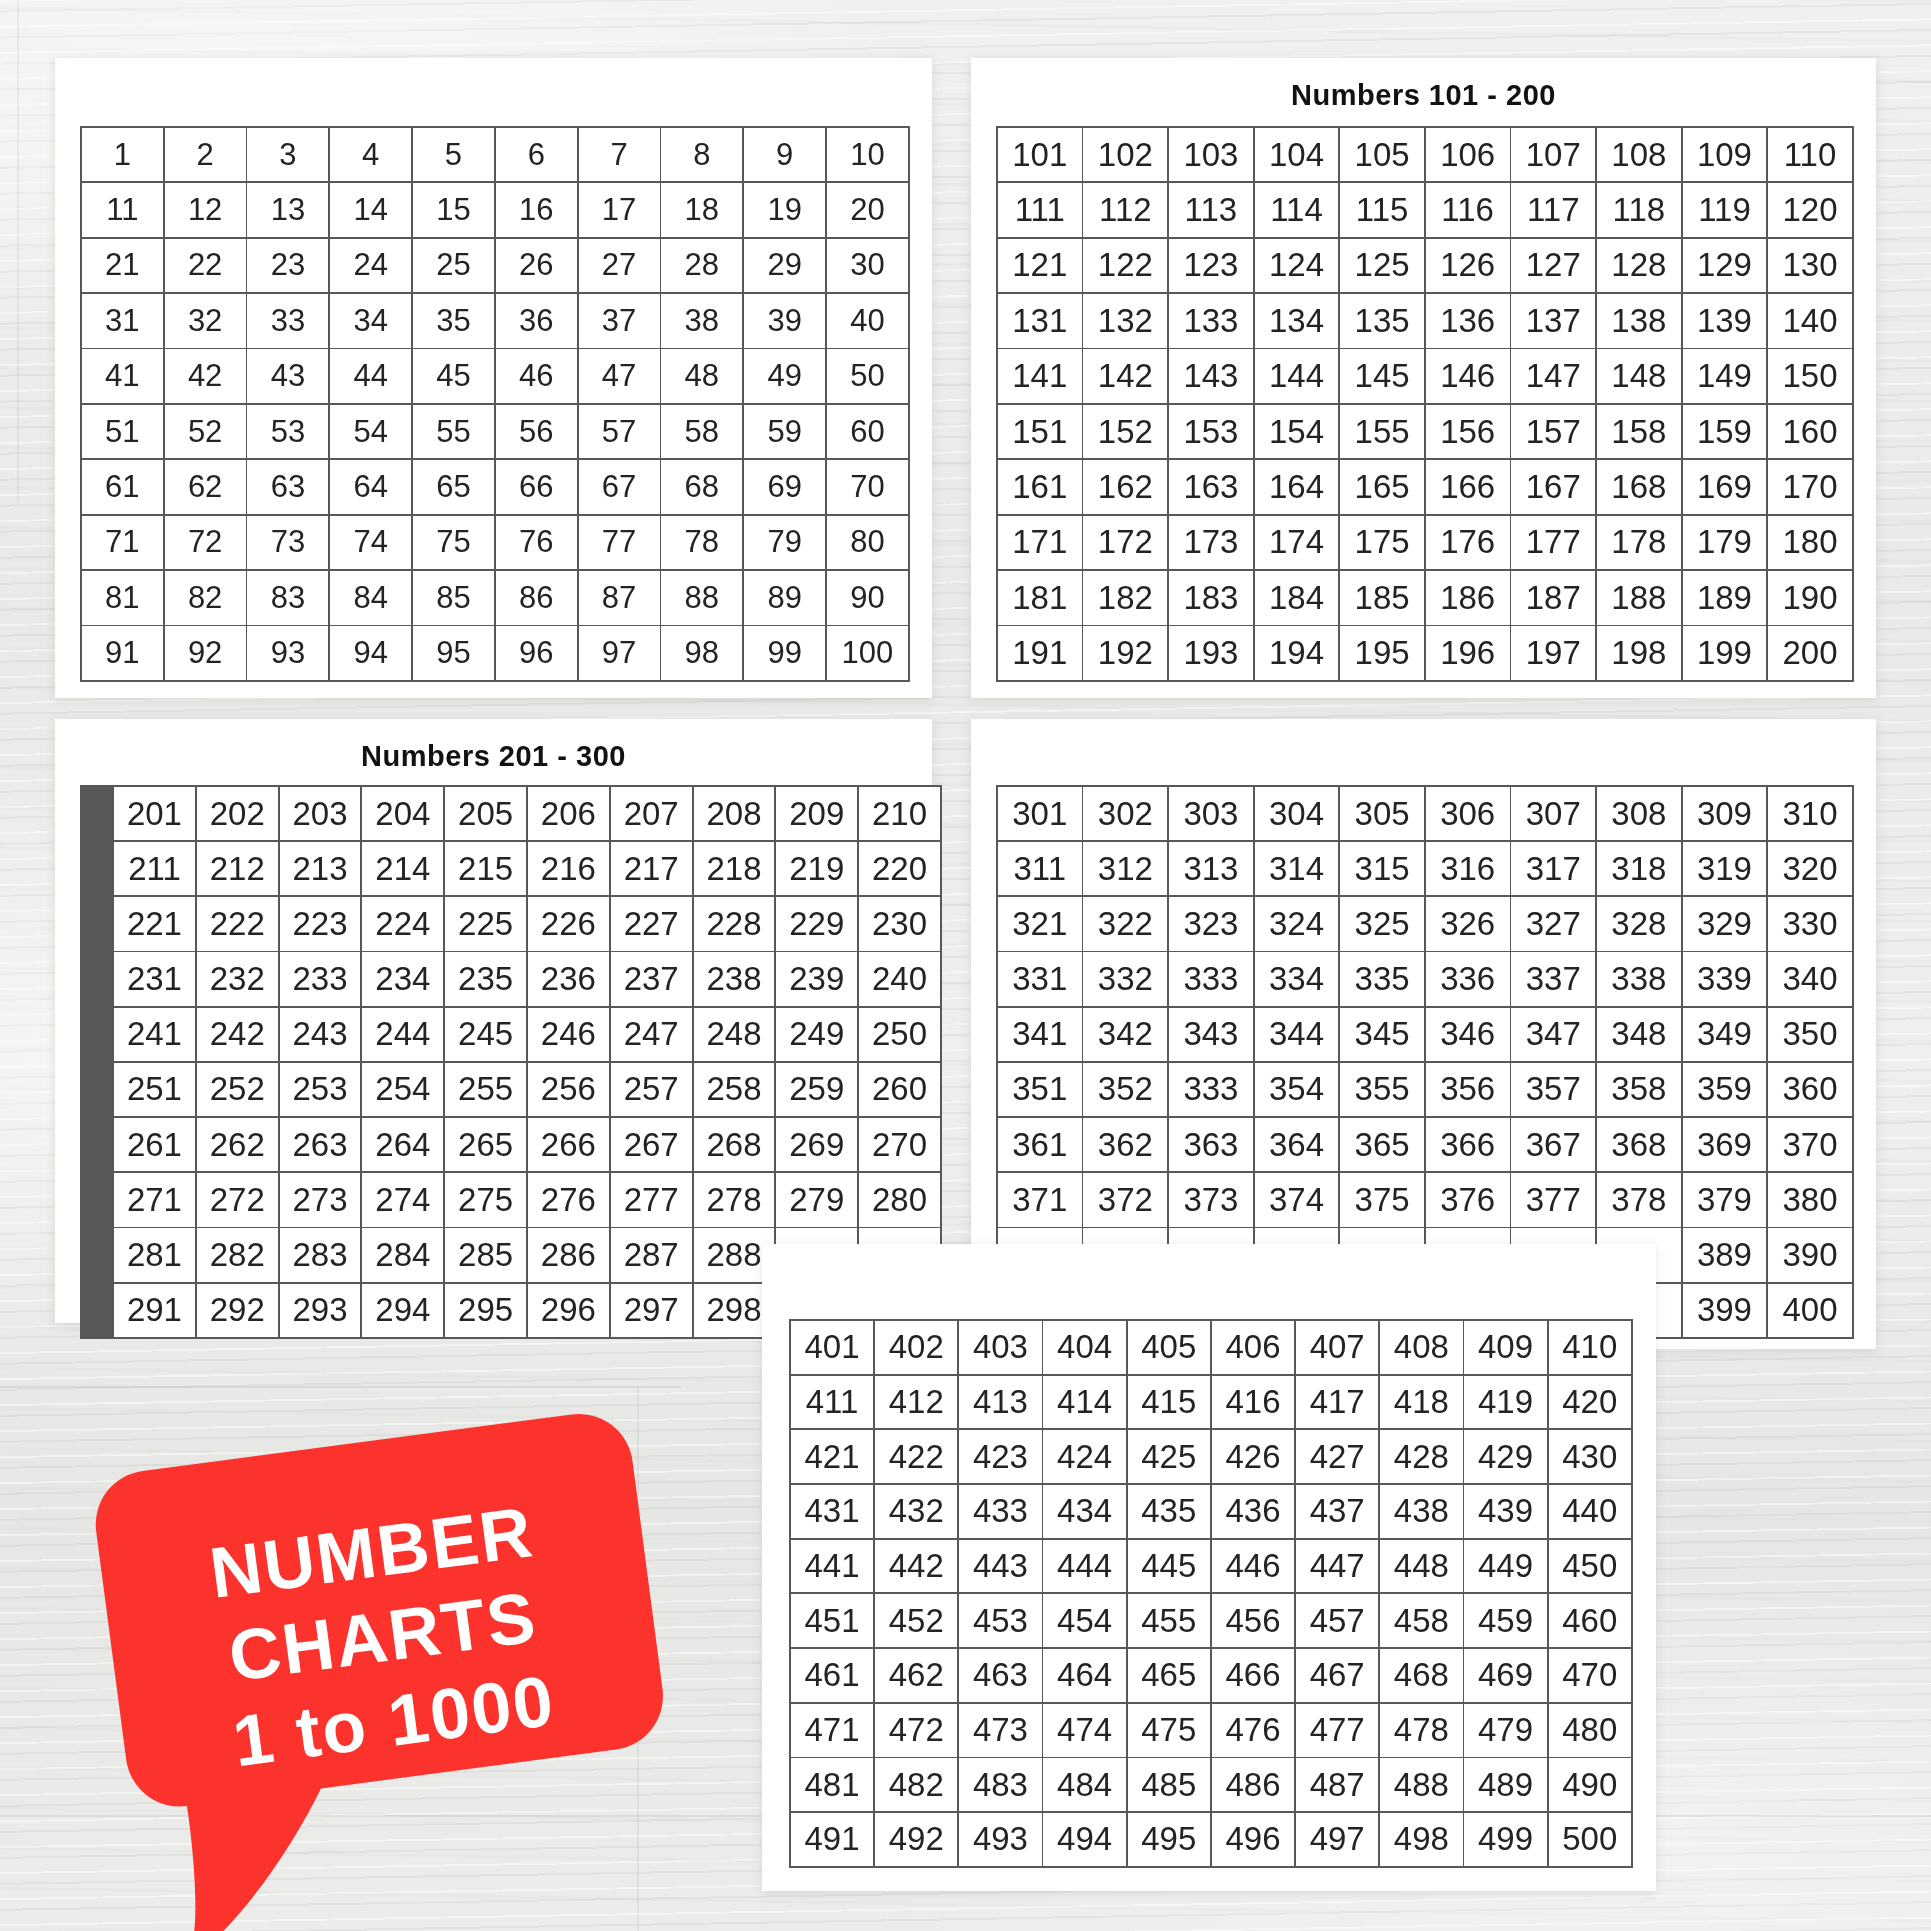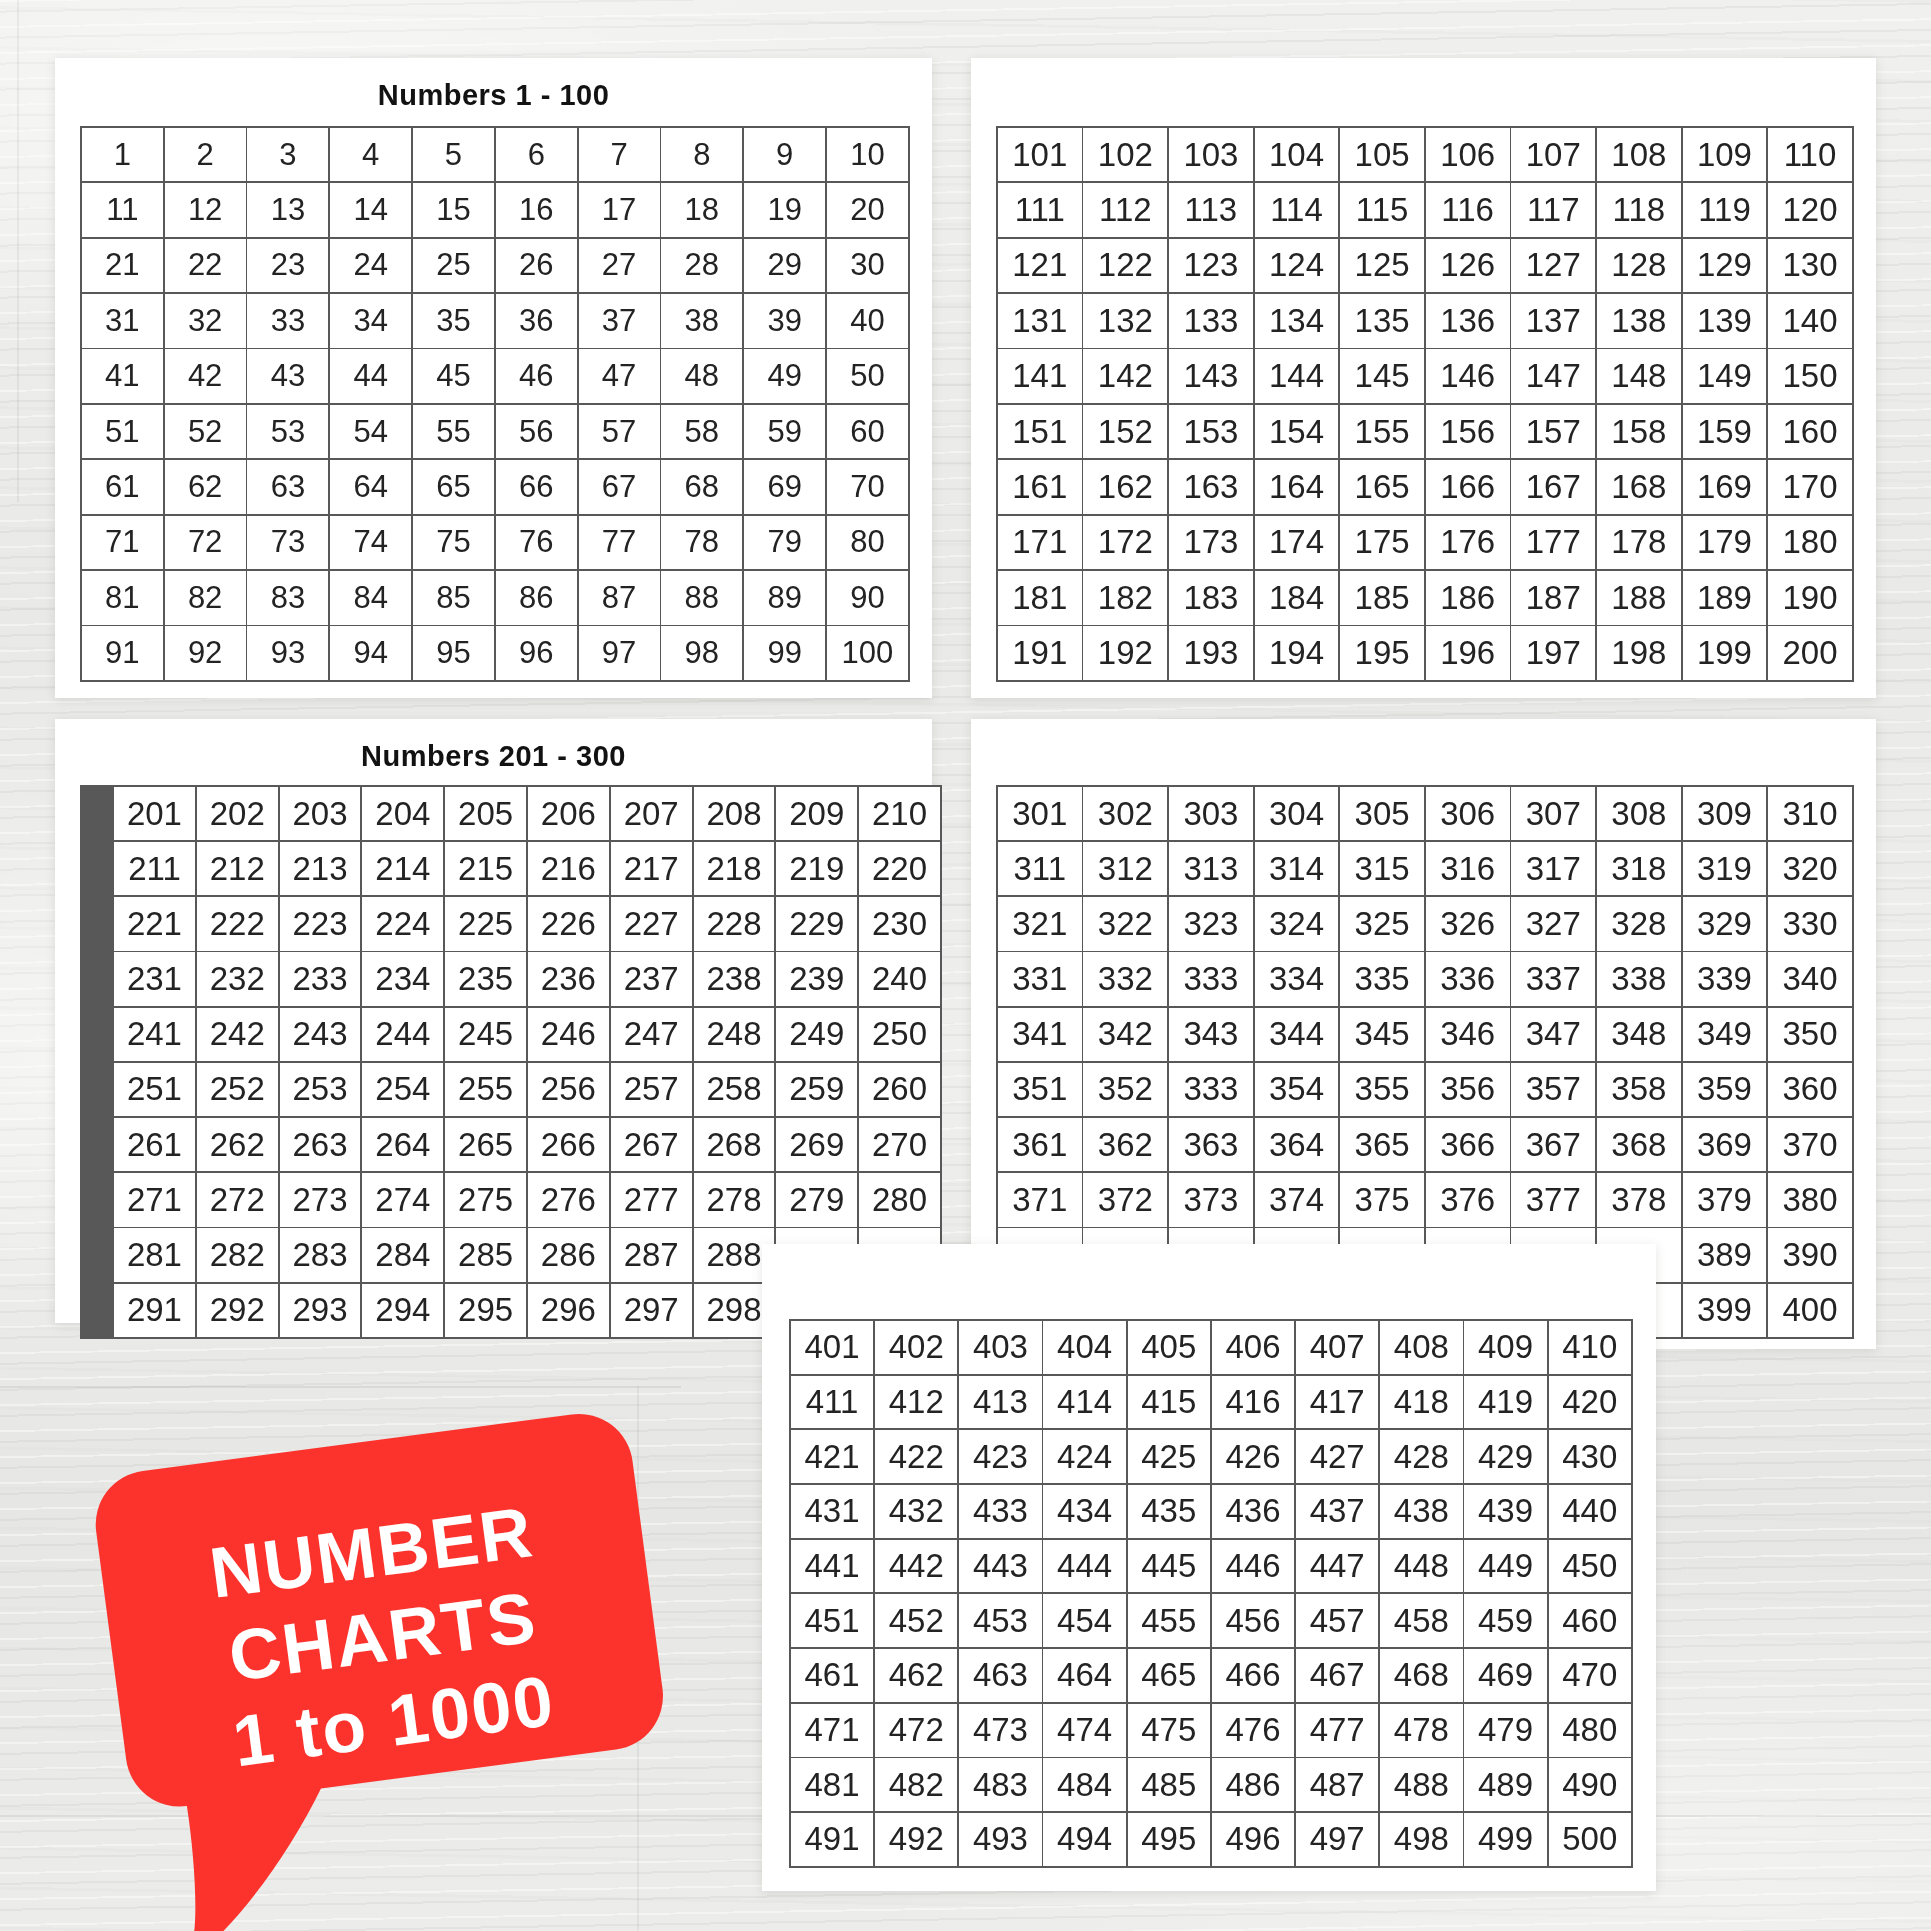--- a/index.html
+++ b/index.html
@@ -54,21 +54,20 @@
 <body>
 
 <div class="stage">
   <div class="wood"></div>
   <div class="seam-h" id="seam1"></div>
   <div class="seam-h" id="seam2"></div>
   <div class="seam-v" id="seam3"></div>
   <div class="seam-v" id="seam4"></div>
 
   <div class="card" id="card1">
-    <div class="card-title">Numbers 1 - 100</div>
     <div class="grid">
         <div class="cell">1</div>
         <div class="cell">2</div>
         <div class="cell">3</div>
         <div class="cell">4</div>
         <div class="cell">5</div>
         <div class="cell">6</div>
         <div class="cell">7</div>
         <div class="cell">8</div>
         <div class="cell">9</div>
@@ -160,20 +159,21 @@
         <div class="cell">95</div>
         <div class="cell">96</div>
         <div class="cell">97</div>
         <div class="cell">98</div>
         <div class="cell">99</div>
         <div class="cell">100</div>
       </div>
   </div>
 
   <div class="card" id="card2">
+    <div class="card-title">Numbers 101 - 200</div>
     <div class="grid">
         <div class="cell">101</div>
         <div class="cell">102</div>
         <div class="cell">103</div>
         <div class="cell">104</div>
         <div class="cell">105</div>
         <div class="cell">106</div>
         <div class="cell">107</div>
         <div class="cell">108</div>
         <div class="cell">109</div>

